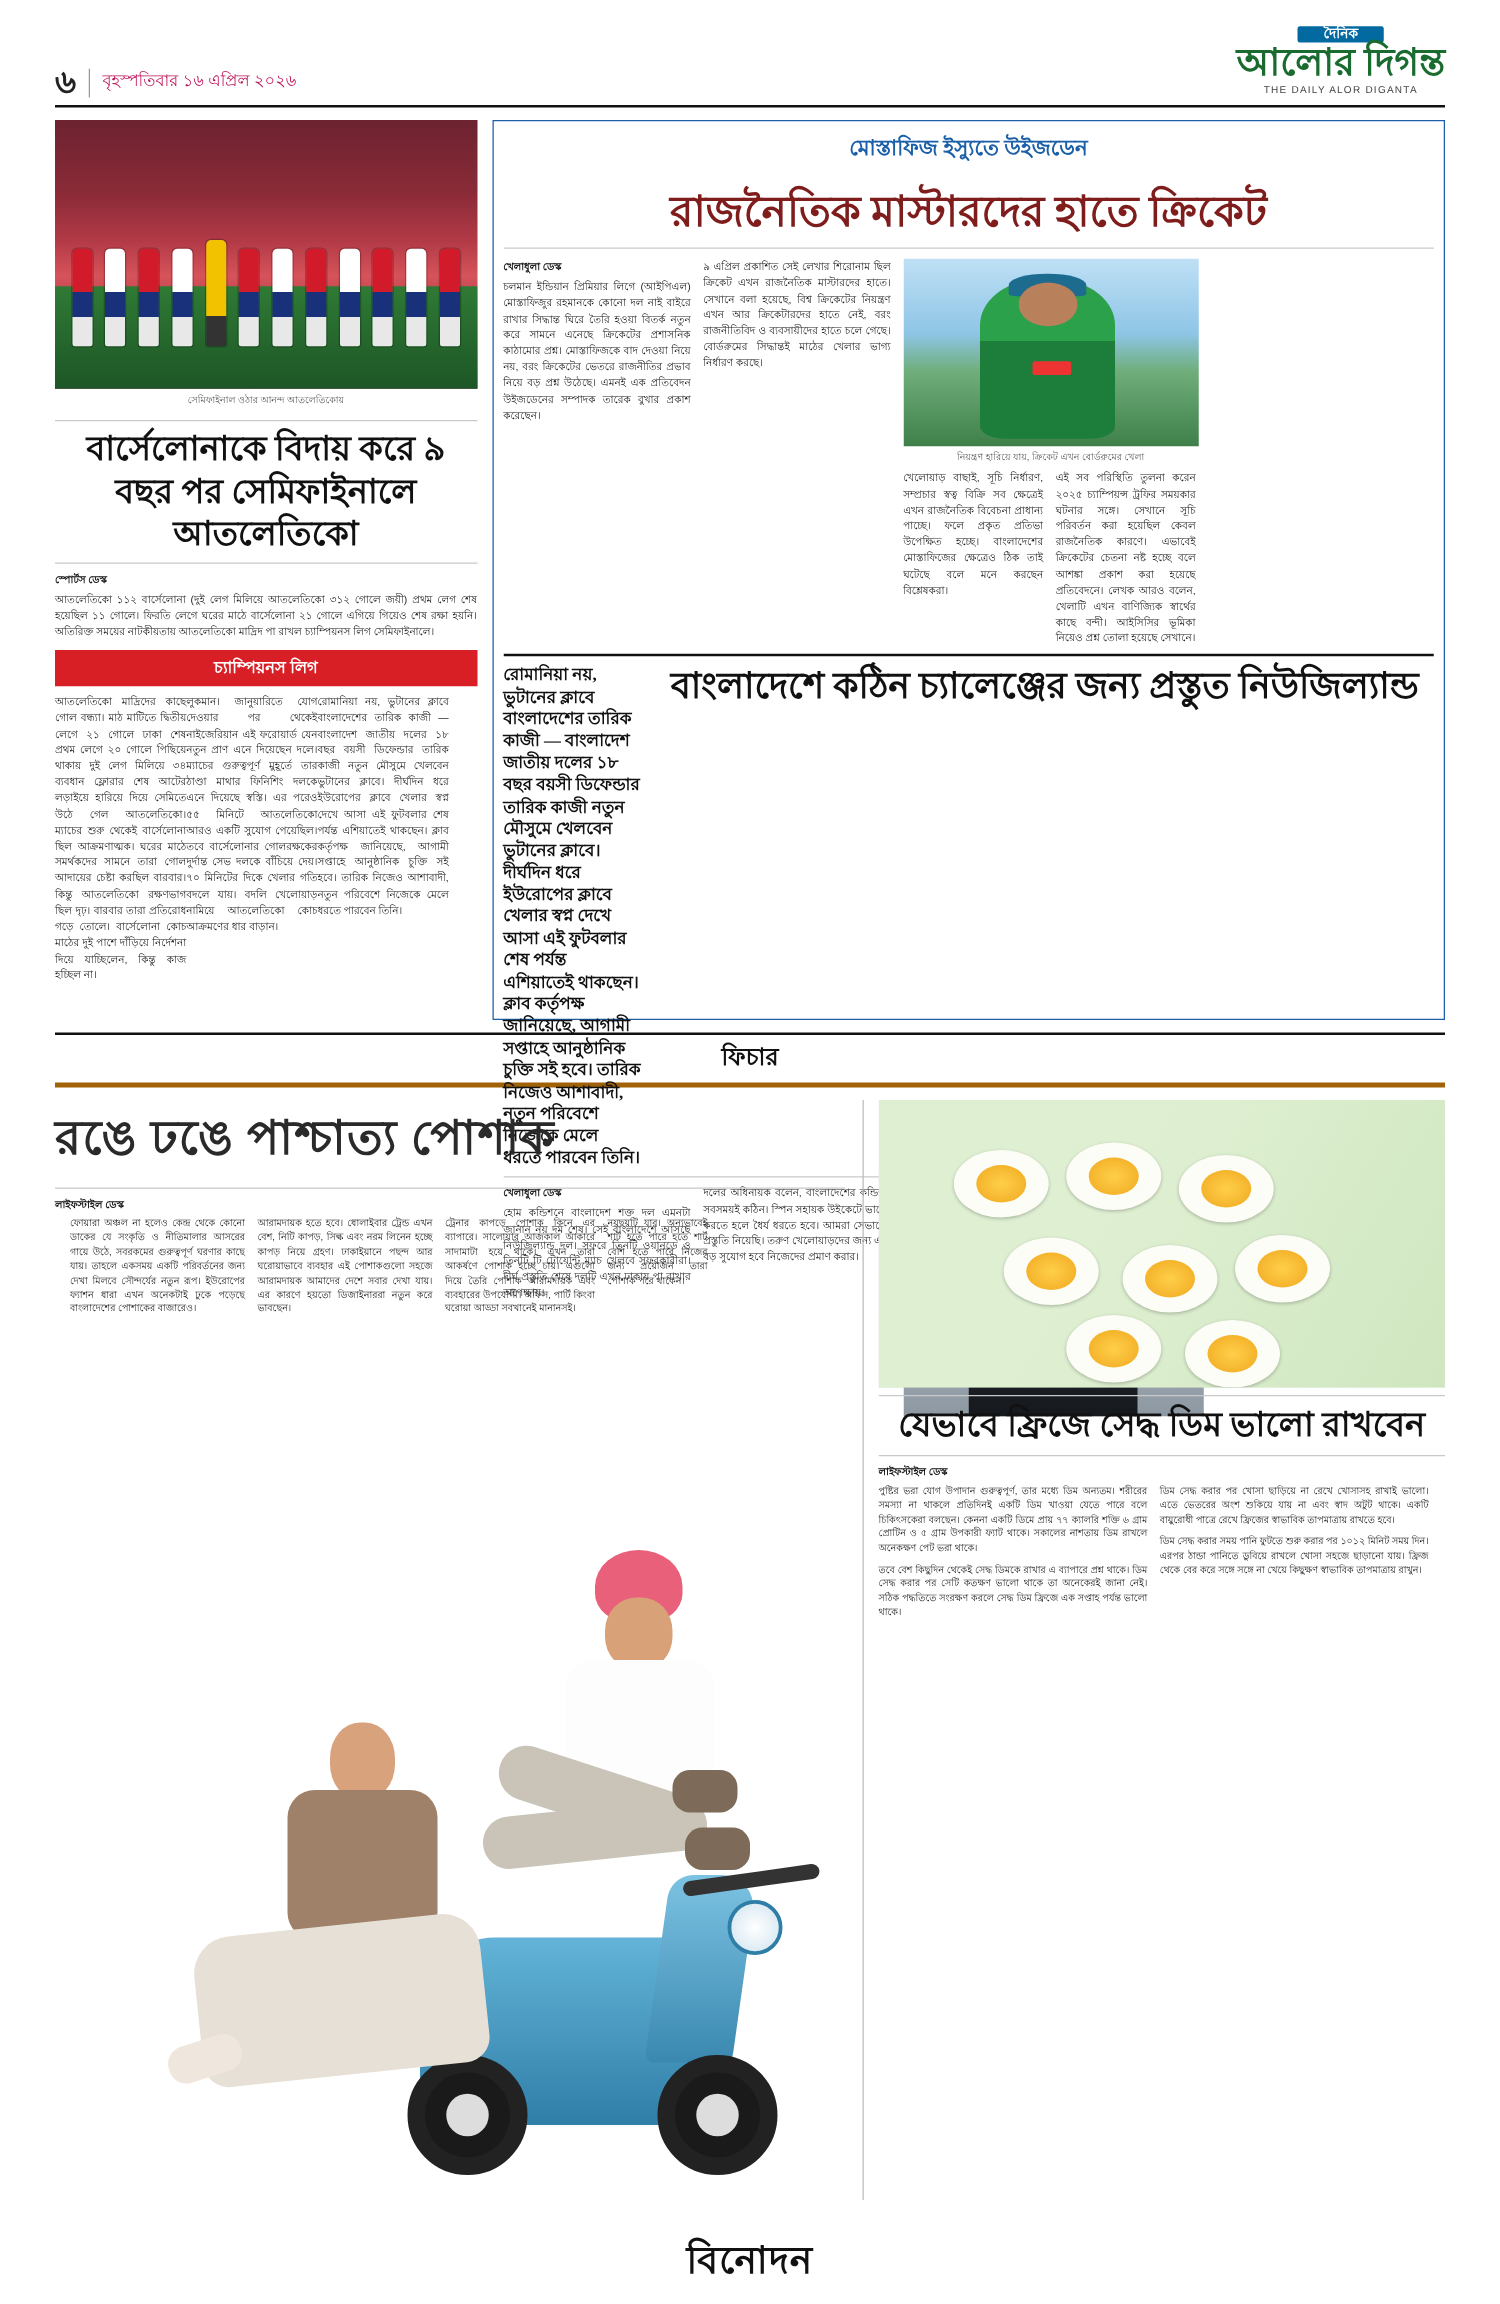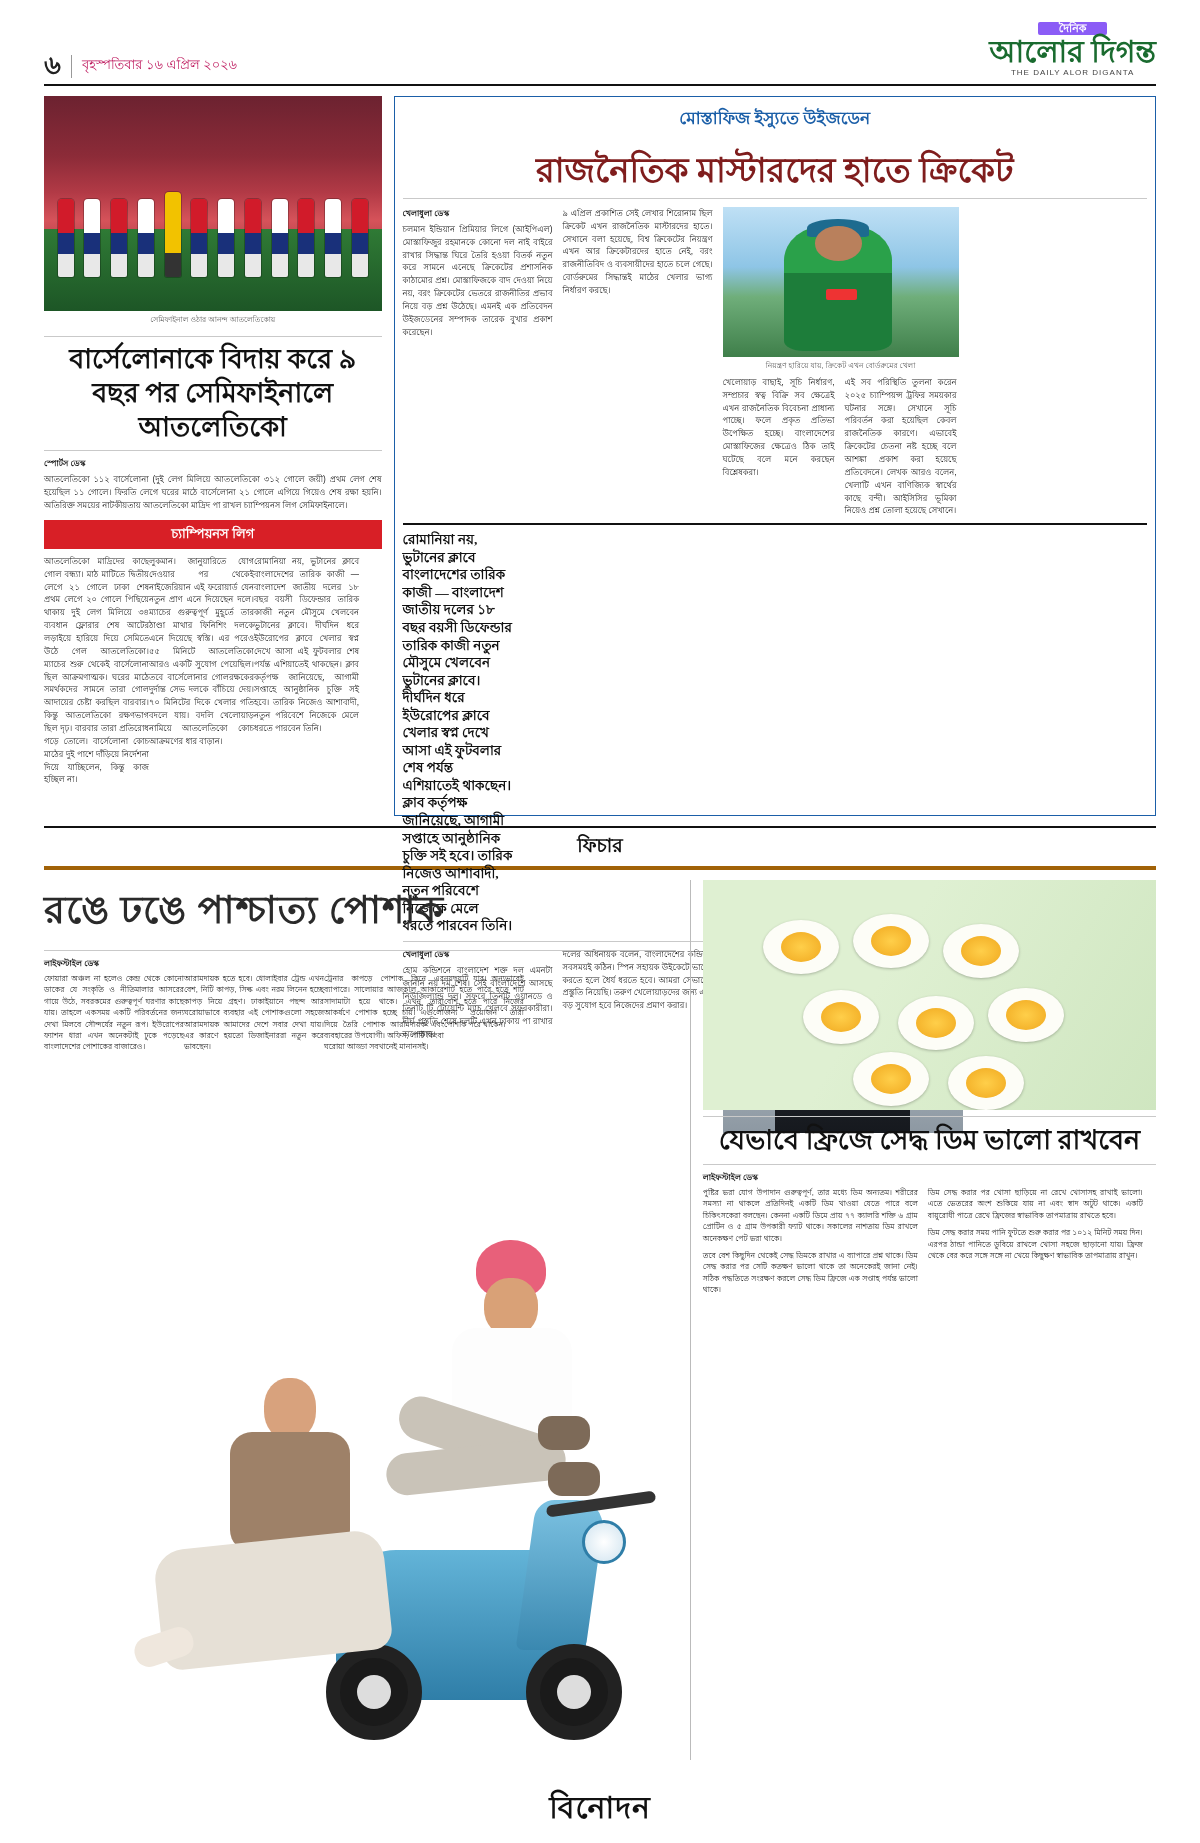--- a/index.html
+++ b/index.html
@@ -37,21 +37,21 @@
   }
   .mh-center {
     font-size: 30px; font-weight: bold; letter-spacing:1px; color:#111;
     position:absolute; left:50%; transform:translateX(-50%); bottom:8px;
   }
   .mh-right { text-align:right; line-height:1; }
   .logo-box {
     display:inline-block; text-align:center;
   }
   .logo-top {
-    background:#8b5cf6; color:#fff; font-size:11px; font-weight:bold;
+    background:#0369a1; color:#fff; font-size:11px; font-weight:bold;
     padding:1px 21px; display:inline-block; border-radius:2px; margin-bottom:2px;
   }
   .logo-main {
     font-size: 30px; font-weight:bold; color:#1a6b2f; letter-spacing:0px; line-height:1;
     font-family:"Liberation Serif", serif;
   }
   .logo-sub {
     font-size:8px; color:#444; letter-spacing:1px; margin-top:2px;
   }
 
@@ -367,20 +367,21 @@
             </div>
           </div>
         </div>
       </div>
 
       <div class="hr-dark"></div>
 
       <div>
         <div style="display:flex; gap:12px; align-items:flex-start;">
           <div style="width:110px;" class="r2-kicker">রোমানিয়া নয়, ভুটানের ক্লাবে বাংলাদেশের তারিক কাজী — বাংলাদেশ জাতীয় দলের ১৮ বছর বয়সী ডিফেন্ডার তারিক কাজী নতুন মৌসুমে খেলবেন ভুটানের ক্লাবে। দীর্ঘদিন ধরে ইউরোপের ক্লাবে খেলার স্বপ্ন দেখে আসা এই ফুটবলার শেষ পর্যন্ত এশিয়াতেই থাকছেন। ক্লাব কর্তৃপক্ষ জানিয়েছে, আগামী সপ্তাহে আনুষ্ঠানিক চুক্তি সই হবে। তারিক নিজেও আশাবাদী, নতুন পরিবেশে নিজেকে মেলে ধরতে পারবেন তিনি।</div>
+          <div style="flex:1;" class="r2-head">বাংলাদেশে কঠিন চ্যালেঞ্জের জন্য প্রস্তুত নিউজিল্যান্ড</div>
         </div>
         <div class="hr-thin"></div>
         <div style="display:flex; gap:10px;">
           <div style="width:150px;">
             <div class="byline">খেলাধুলা ডেস্ক</div>
             <div class="col-text">হোম কন্ডিশনে বাংলাদেশ শক্ত দল এমনটা জানান নয় দম শেষ। সেই বাংলাদেশে আসছে নিউজিল্যান্ড দল। সফরে তিনটি ওয়ানডে ও তিনটি টি টোয়েন্টি ম্যাচ খেলবে সফরকারীরা। দীর্ঘ প্রস্তুতি শেষে দলটি এখন ঢাকায় পা রাখার অপেক্ষায়।</div>
           </div>
           <div style="width:150px;" class="col-text">দলের অধিনায়ক বলেন, বাংলাদেশের কন্ডিশন সবসময়ই কঠিন। স্পিন সহায়ক উইকেটে ভালো করতে হলে ধৈর্য ধরতে হবে। আমরা সেভাবেই প্রস্তুতি নিয়েছি। তরুণ খেলোয়াড়দের জন্য এটি বড় সুযোগ হবে নিজেদের প্রমাণ করার।</div>
           <div style="width:240px;">
             <div class="photo ph-nz" style="height:185px;">
@@ -397,21 +398,21 @@
   </div>
 
   <div class="feature-band">ফিচার</div>
 
   <div class="feature-section">
 
     <div class="feat-left" style="height:880px;">
       <div class="feat-head">রঙে ঢঙে পাশ্চাত্য পোশাক</div>
       <div class="hr-thin"></div>
       <div class="byline">লাইফস্টাইল ডেস্ক</div>
-      <div style="display:flex; ">
+      <div style="display:flex; gap:10px;margin-left:12px;">
         <div style="width:140px;" class="tiny">ফোয়ারা অঞ্চল না হলেও কেন্দ্র থেকে কোনো ডাকের যে সংকৃতি ও নীতিমালার আসরের গায়ে উঠে, সবরকমের গুরুত্বপূর্ণ ঘরণার কাছে যায়। তাহলে একসময় একটি পরিবর্তনের জন্য দেখা মিলবে সৌন্দর্যের নতুন রূপ। ইউরোপের ফ্যাশন ধারা এখন অনেকটাই ঢুকে পড়েছে বাংলাদেশের পোশাকের বাজারেও।</div>
         <div style="width:140px;" class="tiny">আরামদায়ক হতে হবে। ধোলাইবার ট্রেন্ড এখন বেশ, নিটি কাপড়, সিল্ক এবং নরম লিনেন হচ্ছে কাপড় নিয়ে গ্রহণ। ঢাকাইয়ানে পছন্দ আর ঘরোয়াভাবে ব্যবহার এই পোশাকগুলো সহজে আরামদায়ক আমাদের দেশে সবার দেখা যায়। এর কারণে হয়তো ডিজাইনাররা নতুন করে ভাবছেন।</div>
         <div style="width:120px;" class="tiny">ট্রেনার কাপড়ে পোশাক কিনে এর ব্যাপারে। সালোয়ার আজকাল আকারে সাদামাটা হয়ে থাকে। এখন তারা আকর্ষণে পোশাক হচ্ছে চায়। এগুলো দিয়ে তৈরি পোশাক আরামদায়ক এবং ব্যবহারের উপযোগী। অফিস, পার্টি কিংবা ঘরোয়া আড্ডা সবখানেই মানানসই।</div>
         <div style="width:80px;" class="tiny">নয়ছয়টি যার। অন্যভাবেই শার্ট হতে পারে হতে শার্ট বেশি হতে পারে নিজের জন্য প্রয়োজন তারা পোশাক পরে থাকেন।</div>
       </div>
 
       <div class="ph-scooter scooter">
         <div class="sc-body"></div>
         <div class="sc-front"></div>
         <div class="sc-handle"></div>

